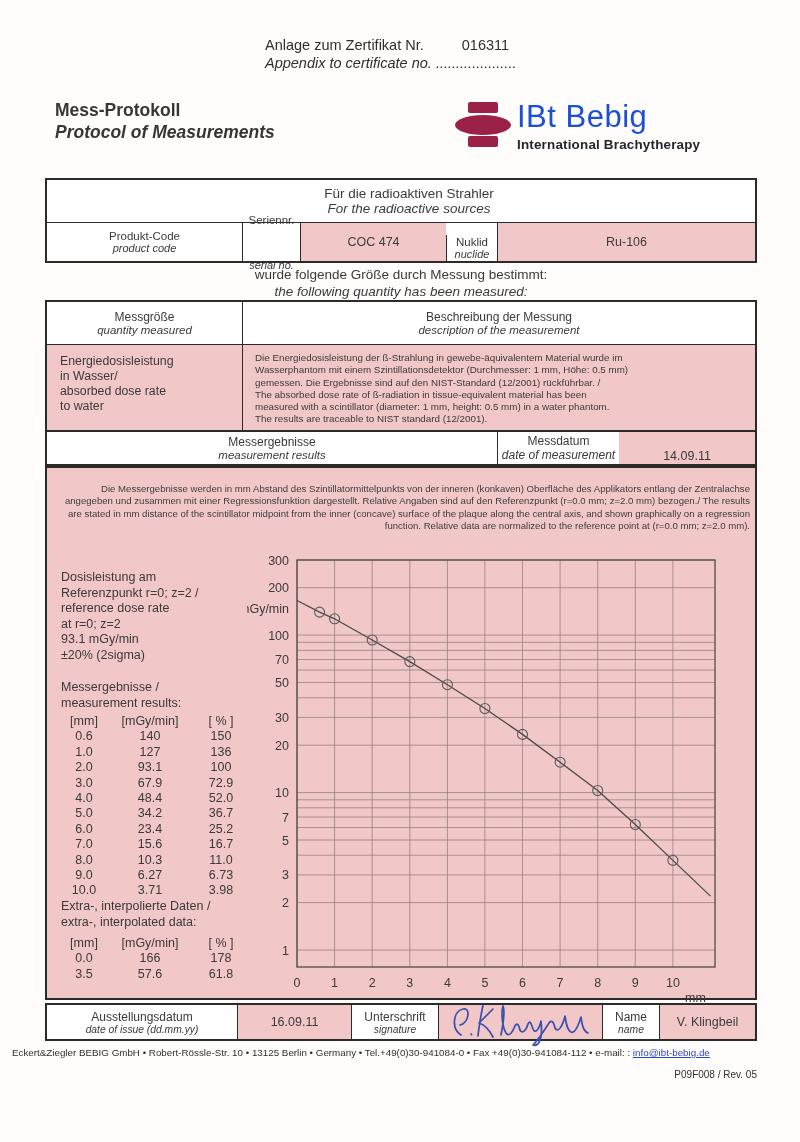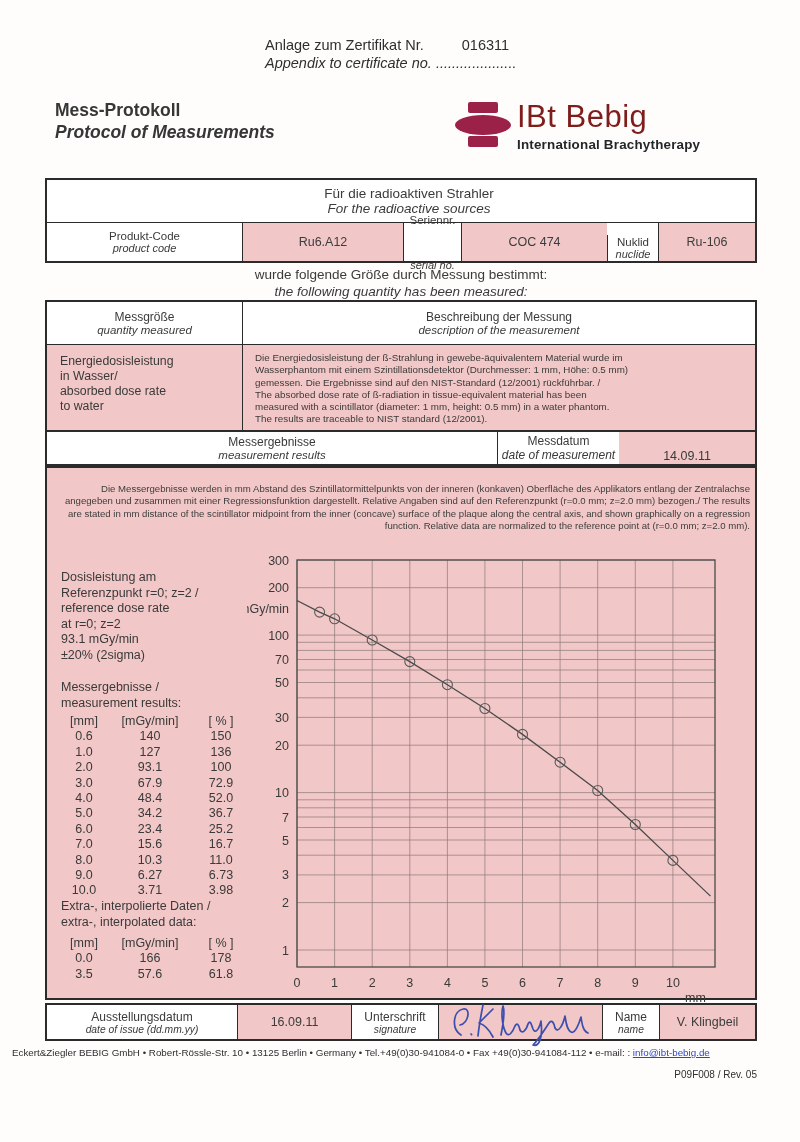--- a/index.html
+++ b/index.html
@@ -19,21 +19,21 @@
   
   .doc-title{font-size:17.5px;font-weight:bold;line-height:22px;color:#363636;}
   .doc-title .en{font-style:italic;}
   
   .logo{display:flex;align-items:flex-start;}
   .logo-icon{width:56px;height:46px;position:relative;margin-right:6px;margin-top:2px;}
   .logo-icon .bar{position:absolute;left:13px;width:30px;height:11px;border-radius:2px;background:var(--brand,#9c2148);}
   .logo-icon .bar.top{top:0;}
   .logo-icon .bar.bot{bottom:1px;}
   .logo-icon .lens{position:absolute;left:0;top:13px;width:56px;height:20px;border-radius:50%;background:var(--brand,#9c2148);}
-  .logo-name{font-size:31px;line-height:33px;color:#7f1d1d;letter-spacing:0.5px;}
+  .logo-name{font-size:31px;line-height:33px;color:#1d4ed8;letter-spacing:0.5px;}
   .logo-sub{font-size:13.4px;font-weight:bold;color:#23272b;margin-top:4px;letter-spacing:0.2px;}
   
   .lab{display:flex;flex-direction:column;justify-content:center;align-items:center;text-align:center;}
   .lab .de{font-size:11.5px;}
   .lab .en{font-size:11px;font-style:italic;}
   
   .trowflex{display:flex;align-items:stretch;}
   .cellv{display:flex;align-items:center;justify-content:center;font-size:12.5px;color:#3c3c3c;}
   .cellsep{border-left:1px solid #2b2b2b;}
   
@@ -108,21 +108,20 @@
   <div class="abs box" style="left:45px;top:178px;width:712px;">
     <div class="t1-head">
       <div class="de">Für die radioaktiven Strahler</div>
       <div class="en">For the radioactive sources</div>
     </div>
     <div class="trowflex t1-row">
       <div class="lab" style="width:195px;">
         <span class="de">Produkt-Code</span>
         <span class="en">product code</span>
       </div>
-      <div class="cellv pink cellsep" style="width:160px;">Ru6.A12</div>
       <div class="lab cellsep" style="width:57px;gap:33px;">
         <span class="de">Seriennr.</span>
         <span class="en">serial no.</span>
       </div>
       <div class="cellv pink cellsep" style="width:145px;">COC 474</div>
       <div class="lab cellsep" style="width:50px;margin-top:12px;">
         <span class="de">Nuklid</span>
         <span class="en">nuclide</span>
       </div>
       <div class="cellv pink cellsep" style="flex:1;">Ru-106</div>

